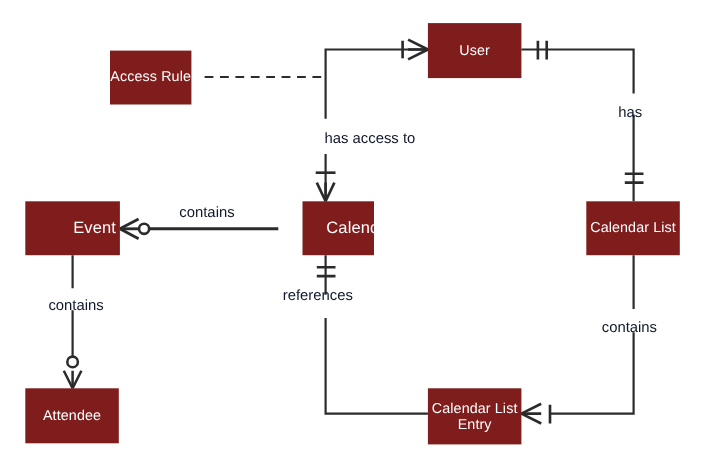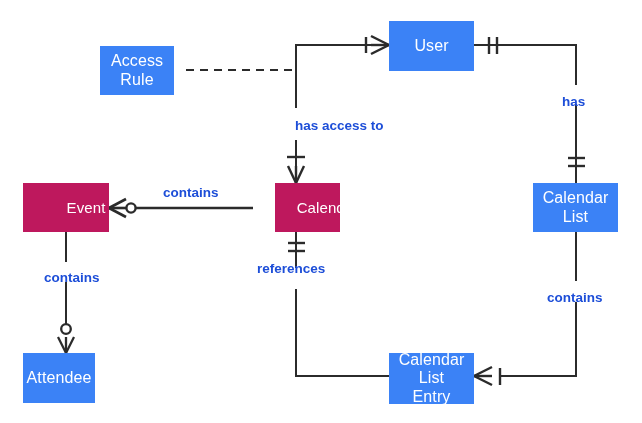--- a/index.html
+++ b/index.html
@@ -14,30 +14,29 @@
     position:absolute;
     box-sizing:border-box;
     display:flex;align-items:center;justify-content:center;
     text-align:center;
     color:#ffffff;
     line-height:1.15;
     letter-spacing:.1px;
     white-space:pre-line;
     user-select:none;
   }
-  .entity.green{background:#3b82f6;font-size:16px;}
-  .entity.orange{background:#be185d;font-size:15px;padding-left:40px;}
+  .entity.green{background:#7f1d1d;font-size:13px;}
+  .entity.orange{background:#7f1d1d;font-size:15px;padding-left:40px;}
 
   .edge-label{
     position:absolute;
-    color:#1d4ed8;
+    color:#0f172a;
     font-size:13.5px;
     white-space:nowrap;
     user-select:none;
-    font-weight:bold;
   }
 </style>
 </head>
 <body>
 
 <div id="canvas">
 
   <svg id="wires" viewBox="0 0 642 423" xmlns="http://www.w3.org/2000/svg">
     <g stroke="#2b2b2b" fill="none" stroke-width="2" stroke-linecap="butt">
 
@@ -120,21 +119,21 @@
   </div>
 
   <div class="entity orange" style="left:23px;top:183px;width:86px;height:49px;">
     <span>Event</span>
   </div>
 
   <div class="entity orange" style="left:253px;top:183px;width:65px;height:49px;margin-left:22px;">
     <span>Calendar</span>
   </div>
 
-  <div class="entity green" style="left:23px;top:353px;width:72px;height:50px;">
+  <div class="entity green" style="left:23px;top:353px;width:85px;height:50px;">
     <span>Attendee</span>
   </div>
 
   <div class="entity green" style="left:389px;top:353px;width:85px;height:51px;">
     <span>Calendar List
 Entry</span>
   </div>
 
   <div class="edge-label" style="left:249px;top:118px;margin-left:46px;">has access to</div>
 

